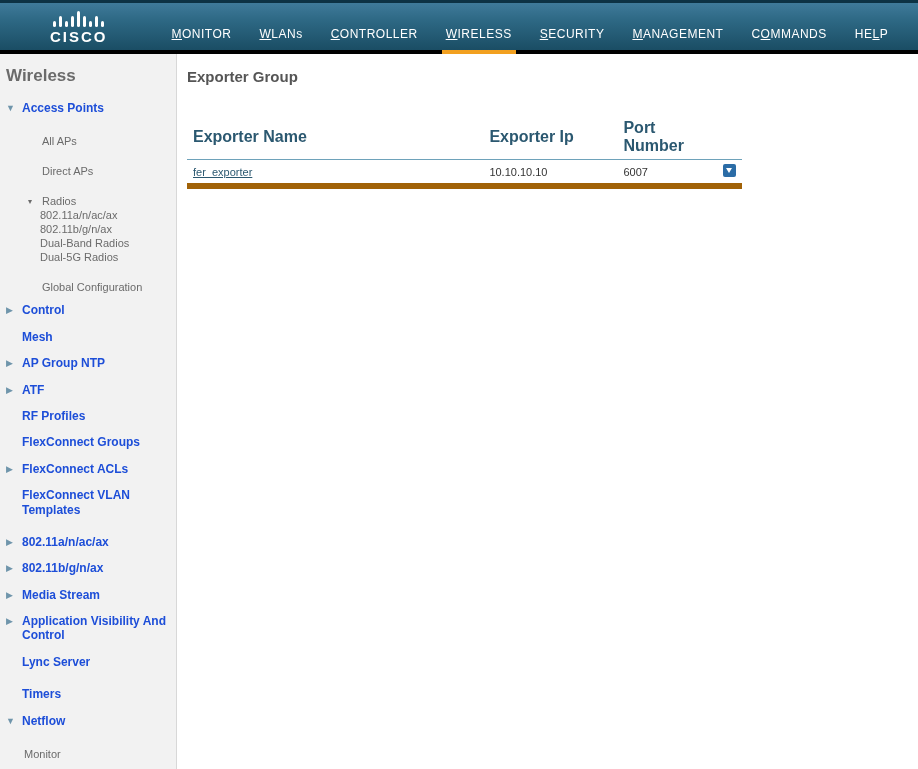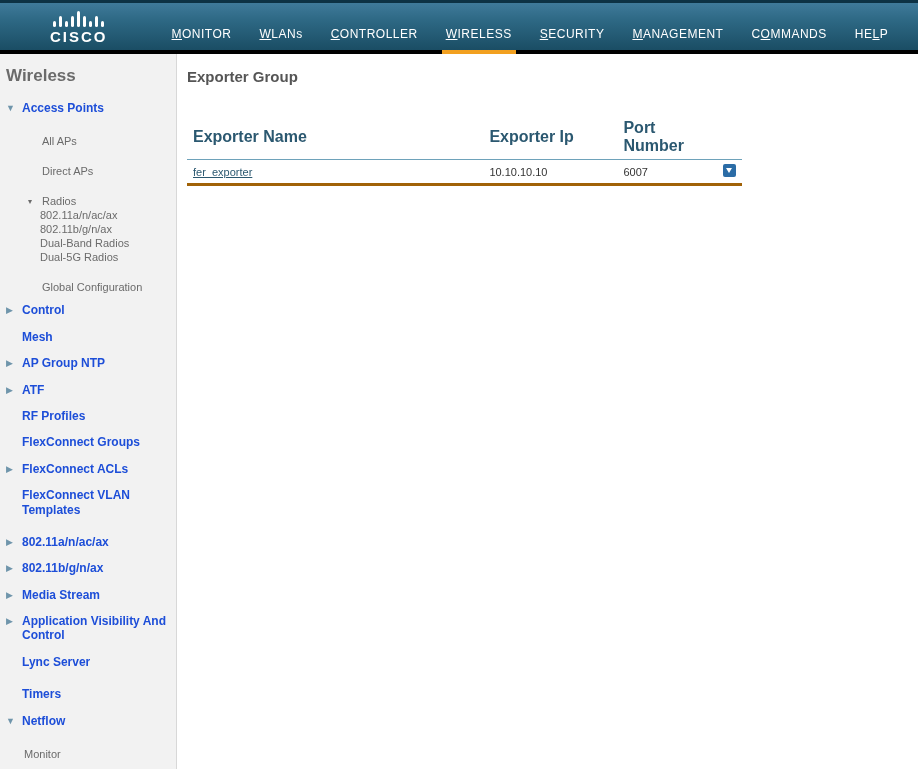--- a/index.html
+++ b/index.html
@@ -159,21 +159,21 @@
     text-align: left;
     font-size: 16px;
     font-weight: bold;
     color: #2b5870;
     border-bottom: 1px solid #6ea2ba;
     padding: 4px 6px;
   }
   .tbl td {
     font-size: 11px;
     color: #333;
-    border-bottom: 3px solid #a16207;
+    border-bottom: 6px solid #a16207;
     padding: 4px 6px;
     vertical-align: middle;
   }
   .tbl td a {
     color: #2b5870;
     text-decoration: underline;
   }
   .dropdown-badge {
     display: inline-block;
     width: 13px;

